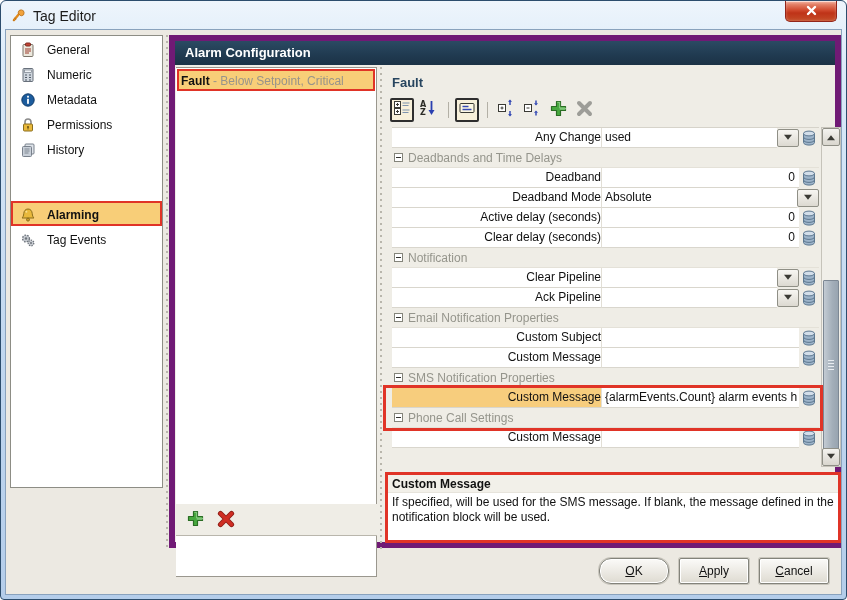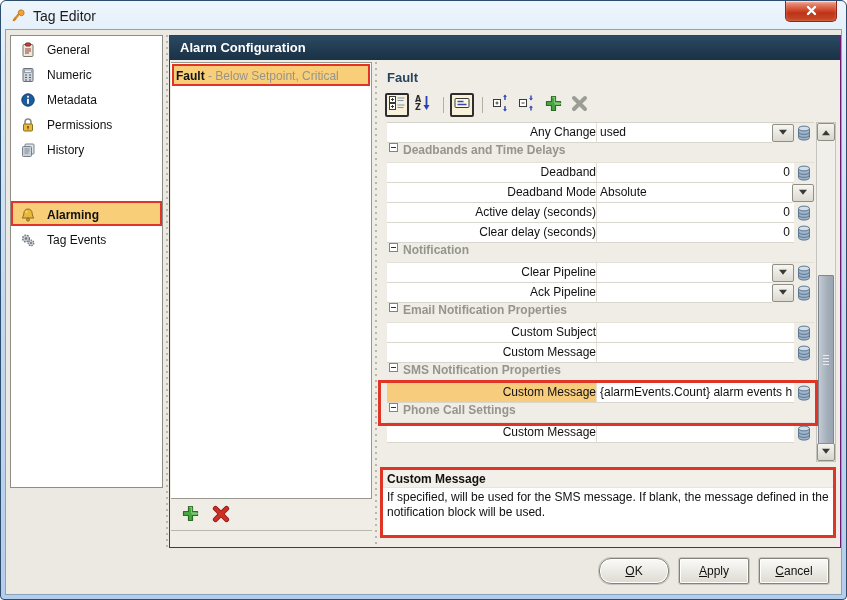--- a/index.html
+++ b/index.html
@@ -42,30 +42,30 @@
   }
   .v-divider{
     position:absolute; top:5px; width:6px; height:513px;
     background-image:repeating-linear-gradient(180deg,#b9b6ac 0 2px,transparent 2px 6px);
     background-size:2px 100%; background-repeat:no-repeat; background-position:center;
   }
   #divider1{ left:158px; }
   
   .main-panel{
     position:absolute; left:163px; top:5px; width:672px; height:513px;
-    border:1px solid #701a75; background:#efede6;
+    border:6px solid #701a75; background:#efede6;
   }
   .main-header{
     position:absolute; left:0; top:0; right:0; height:24px;
     background:linear-gradient(180deg,#2b4a63 0%,#203a50 60%,#1b3246 100%);
     color:#fff; font-weight:bold; font-size:13px; line-height:24px; padding-left:10px;
   }
   
   .alarm-list{
-    position:absolute; left:1px; top:26px; width:201px; height:437px;
+    position:absolute; left:1px; top:26px; width:201px; height:510px;
     background:#fff; border:1px solid #9a978e; border-left:none;
   }
   .alarm-row{
     height:22px; line-height:18px; font-size:12px; padding:1px 2px; margin:1px;
     border:2px solid transparent; cursor:pointer; white-space:nowrap; overflow:hidden;
   }
   .alarm-row.selected{ background:#f8ce78; border-color:#e03427; }
   .alarm-row .a-name{ font-weight:bold; color:#111; }
   .alarm-row .a-desc{ color:#97948b; }
   .list-toolbar{
@@ -87,21 +87,21 @@
   }
   .tool-btn.selected{ border-color:#2e2e2e; background:#f7f0da; }
   .tool-sep{ width:1px; height:16px; background:#b3b0a6; margin:0 6px; }
   
   .grid{
     position:absolute; left:8px; top:62px; width:427px; height:340px;
     border-top:1px solid #d6d3ca;
   }
   .g-row{ display:flex; height:20px; font-size:12px; align-items:stretch; position:relative; }
   .g-row.category{
-    background:#efede6; color:#95958c; font-weight:bold; 
+    background:#efede6; color:#95958c; font-weight:normal; align-items:center;
     border-bottom:1px solid #e4e1d8;
   }
   .collapse-box{
     width:9px; height:9px; margin:0 5px 0 2px; background:#fff; border:1px solid #84847a;
     position:relative; flex:0 0 auto; cursor:pointer;
   }
   .collapse-box::after{ content:""; position:absolute; left:1px; right:1px; top:3px; height:1px; background:#33332e; }
   .g-cell{ background:#fff; border-bottom:1px solid #d9d6cd; overflow:hidden; white-space:nowrap; line-height:19px; }
   .g-label{ flex:0 0 210px; padding-left:13px; border-right:1px solid #e2dfd6; color:#111;text-align:right; }
   .g-label.hl{ background:#f7cd7d; }

